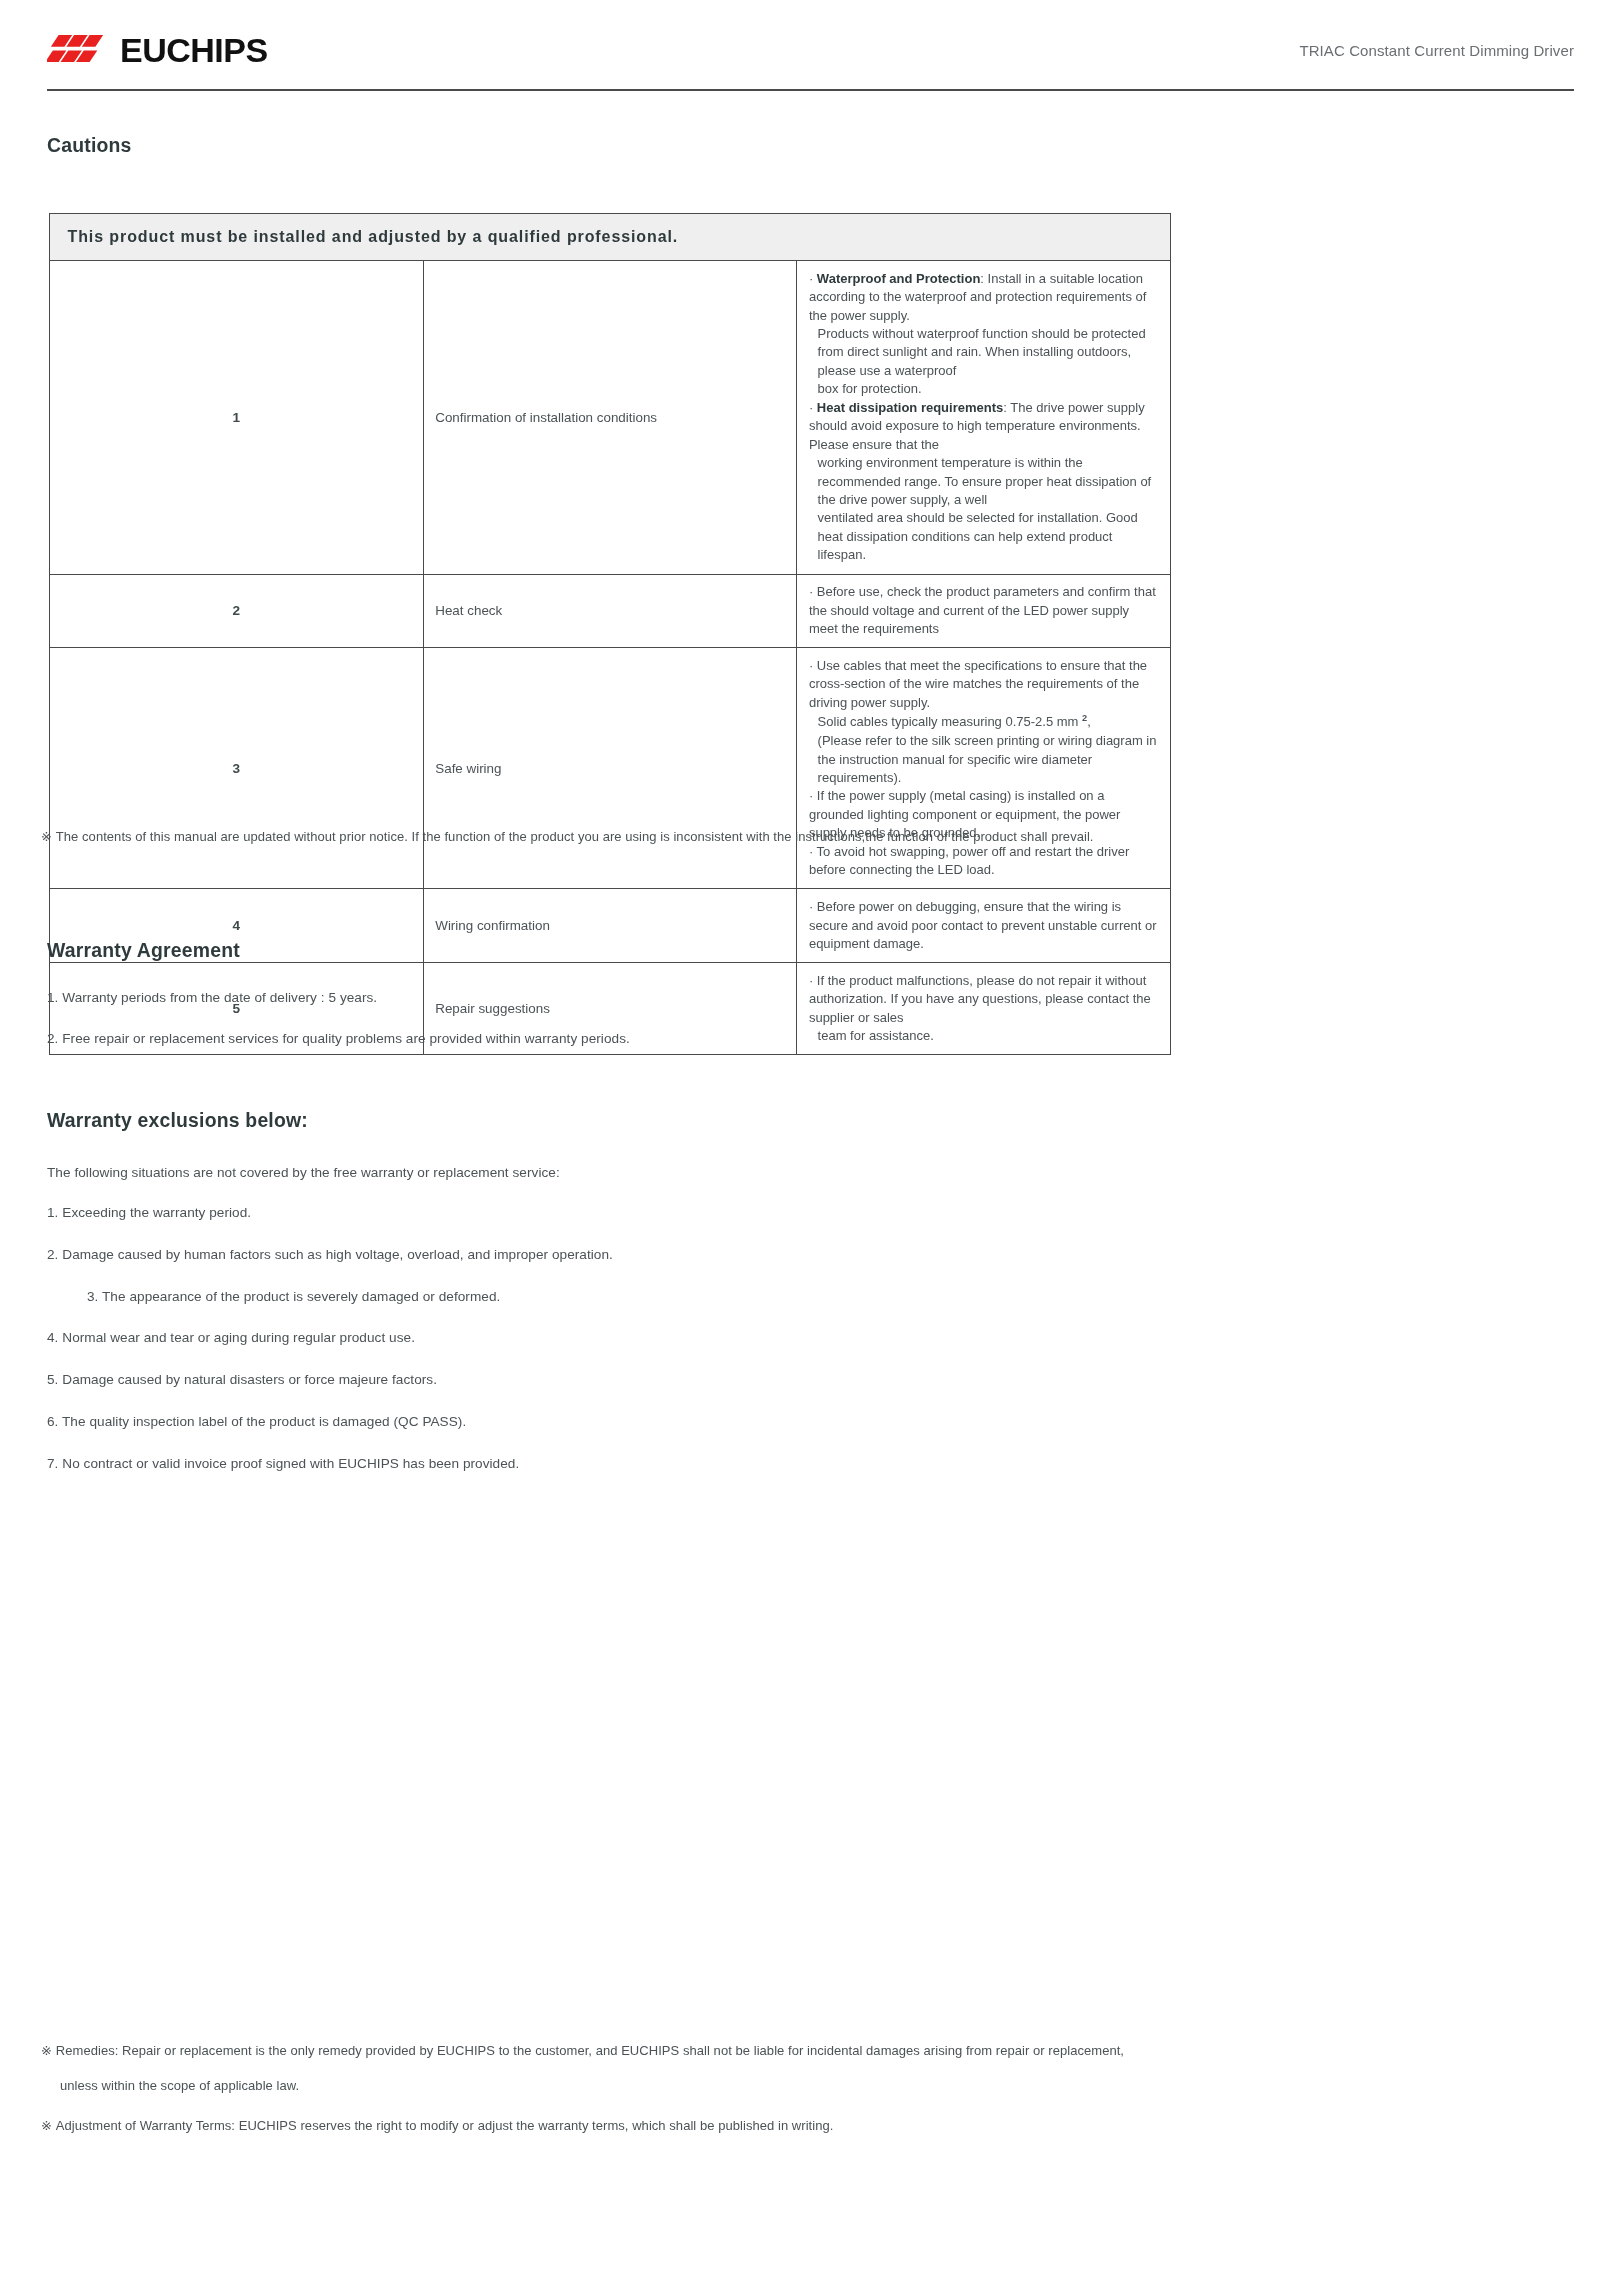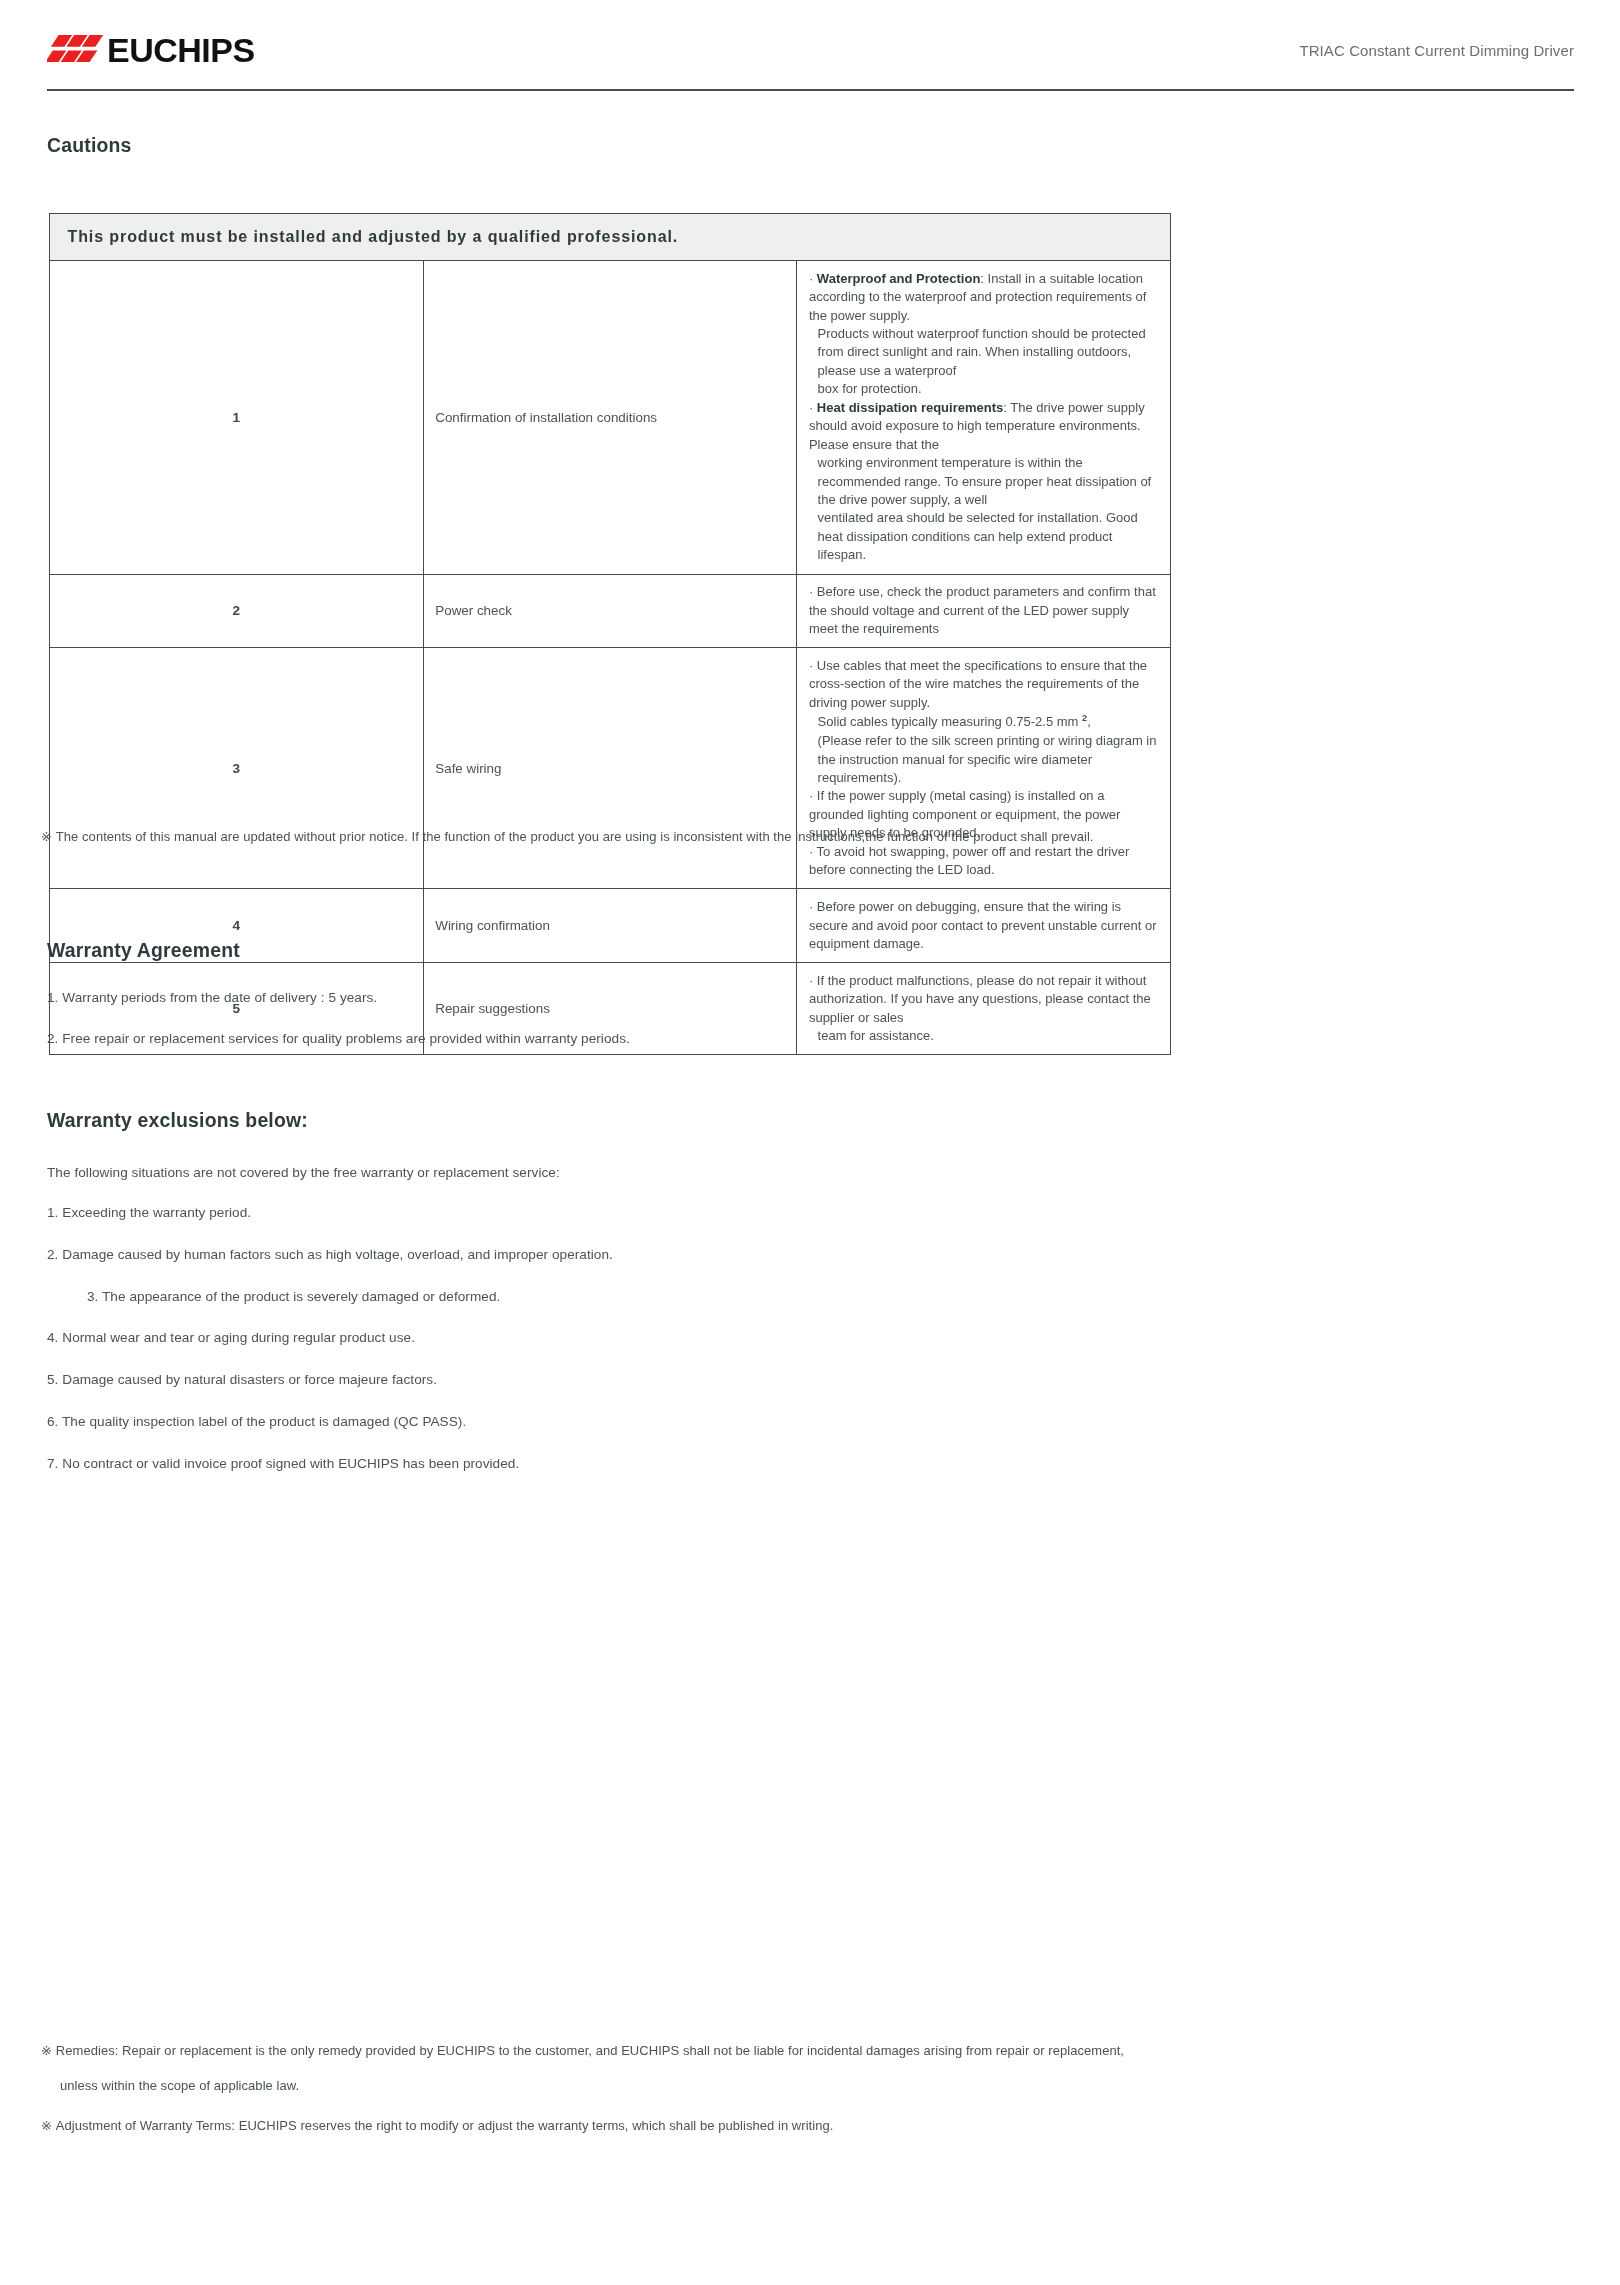--- a/index.html
+++ b/index.html
@@ -30,21 +30,21 @@
     top: 21.3px;
     width: 1527px;
     height: 58px;
     display: flex;
     align-items: center;
     justify-content: space-between;
   }
   .brand {
     display: flex;
     align-items: center;
-    gap: 0;
+    gap: 13px;
   }
   .brand-mark {
     width: 60px;
     height: 39px;
     display: block;
   }
   .brand-name {
     font-size: 34px;
     font-weight: 700;
     letter-spacing: -0.5px;
@@ -207,21 +207,21 @@
               <span class="line">· <b>Waterproof and Protection</b>: Install in a suitable location according to the waterproof and protection requirements of the power supply.</span>
               <span class="line indent">Products without waterproof function should be protected from direct sunlight and rain. When installing outdoors, please use a waterproof</span>
               <span class="line indent">box for protection.</span>
               <span class="line">· <b>Heat dissipation requirements</b>: The drive power supply should avoid exposure to high temperature environments. Please ensure that the</span>
               <span class="line indent">working environment temperature is within the recommended range. To ensure proper heat dissipation of the drive power supply, a well</span>
               <span class="line indent">ventilated area should be selected for installation. Good heat dissipation conditions can help extend product lifespan.</span>
             </td>
         </tr>
         <tr>
           <td class="col-num">2</td>
-          <td class="col-topic">Power check</td>
+          <td class="col-topic">Heat check</td>
           <td class="col-detail">
               <span class="line">· Before use, check the product parameters and confirm that the should voltage and current of the LED power supply meet the requirements</span>
             </td>
         </tr>
         <tr>
           <td class="col-num">3</td>
           <td class="col-topic">Safe wiring</td>
           <td class="col-detail">
               <span class="line">· Use cables that meet the specifications to ensure that the cross-section of the wire matches the requirements of the driving power supply.</span>
               <span class="line indent">Solid cables typically measuring 0.75-2.5 mm <sup>2</sup>,</span>

